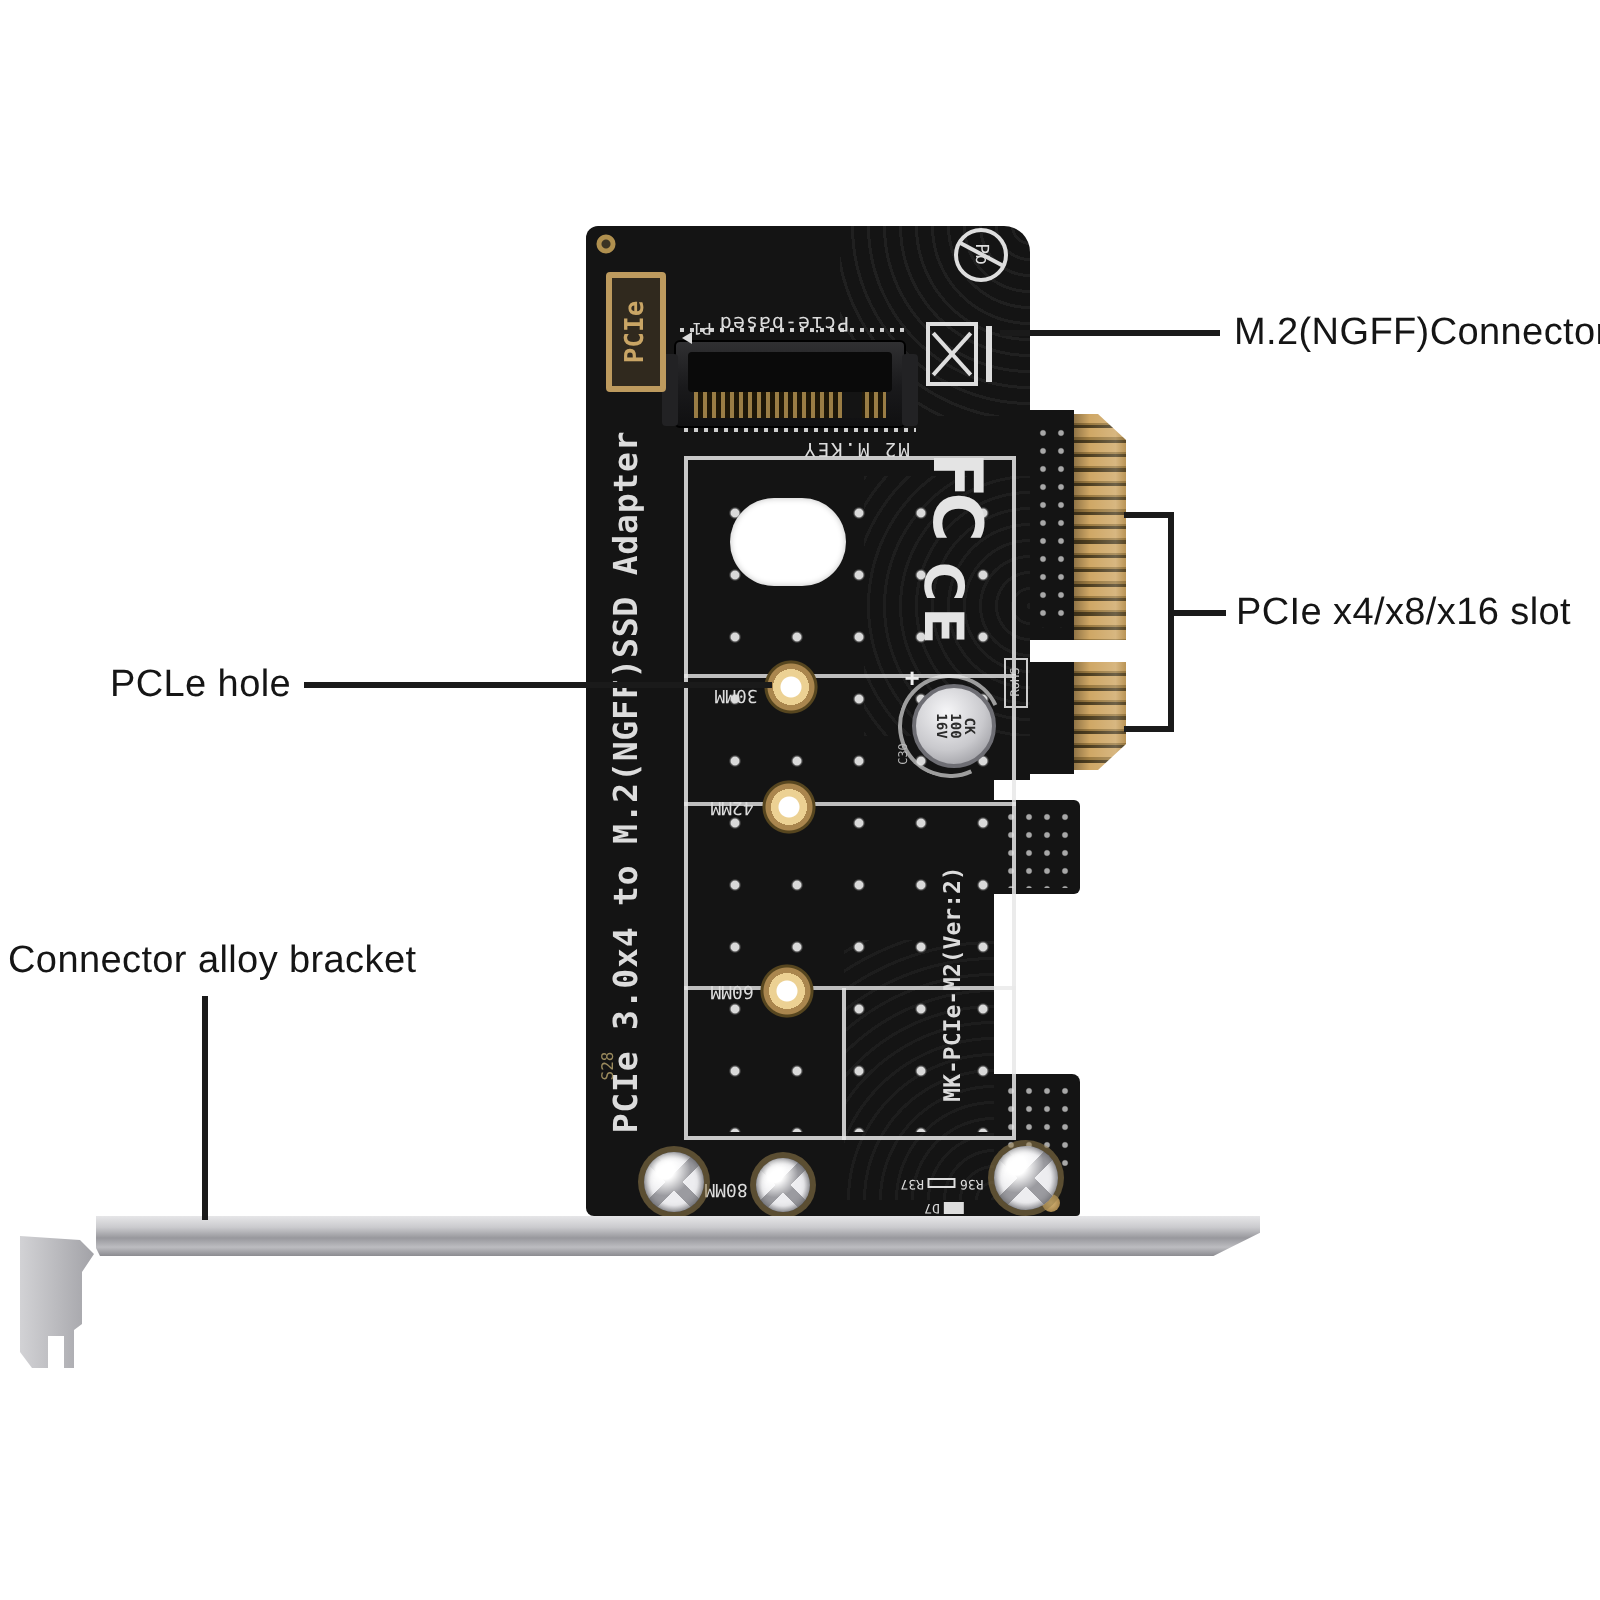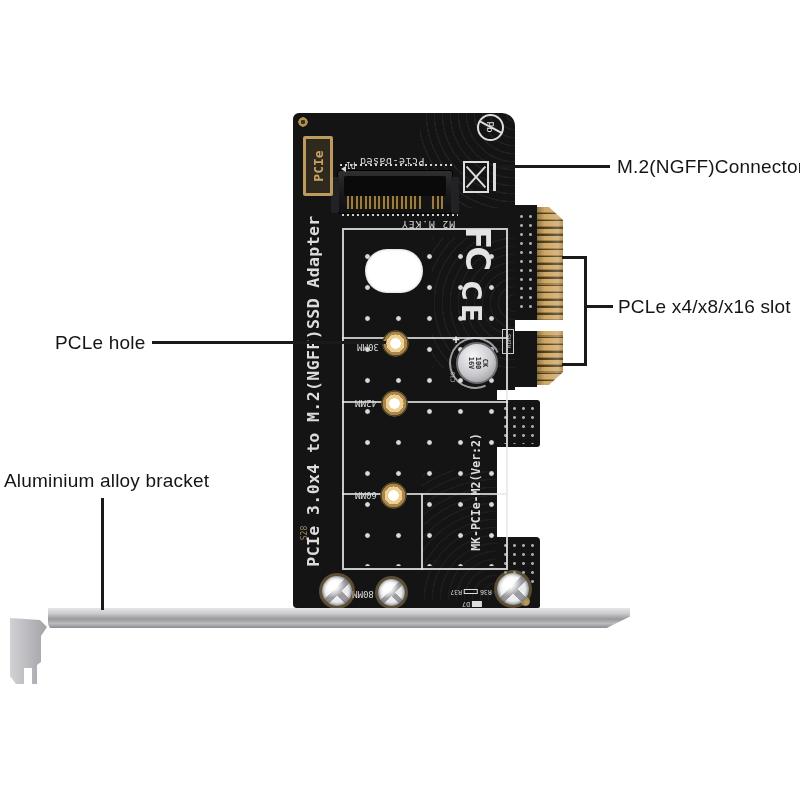--- a/index.html
+++ b/index.html
@@ -170,21 +170,21 @@
               background:linear-gradient(90deg,#d2d2d5,#a1a1a6);
               clip-path:polygon(0 0, 30px 2px, 37px 9px, 31px 18px, 31px 44px, 27px 47px, 27px 66px, 22px 66px, 22px 50px, 14px 50px, 14px 66px, 6px 66px, 0 58px);"></div>
 
   <div class="cline" style="left:500px; top:165px; width:110px; height:3px;"></div>
   <div class="callout-label" style="left:617px; top:156px;">M.2(NGFF)Connector</div>
 
   <div class="cline" style="left:562px; top:256px; width:25px; height:3px;"></div>
   <div class="cline" style="left:562px; top:363px; width:25px; height:3px;"></div>
   <div class="cline" style="left:584px; top:256px; width:3px; height:110px;"></div>
   <div class="cline" style="left:587px; top:305px; width:26px; height:3px;"></div>
-  <div class="callout-label" style="left:618px; top:296px;">PCLe x4/x8/x16 slot</div>
+  <div class="callout-label" style="left:618px; top:296px;">PCIe x4/x8/x16 slot</div>
 
   <div class="callout-label" style="left:55px; top:332px;">PCLe hole</div>
   <div class="cline" style="left:152px; top:341px; width:234px; height:3px;"></div>
 
-  <div class="callout-label" style="left:4px; top:470px;">Aluminium alloy bracket</div>
+  <div class="callout-label" style="left:4px; top:470px;">Connector alloy bracket</div>
   <div class="cline" style="left:101px; top:498px; width:3px; height:112px;"></div>
 
 </div>
 
 </body></html>

